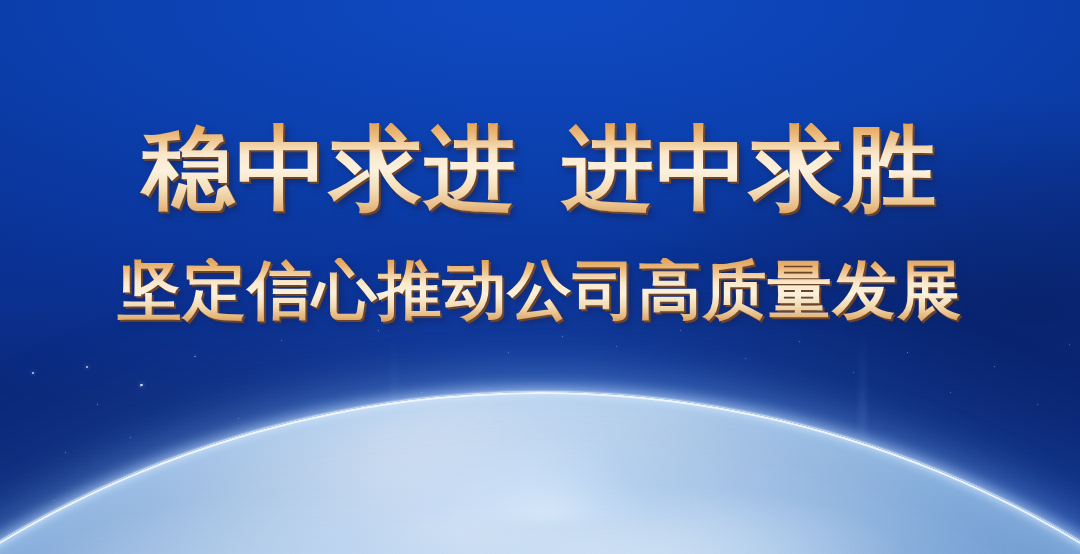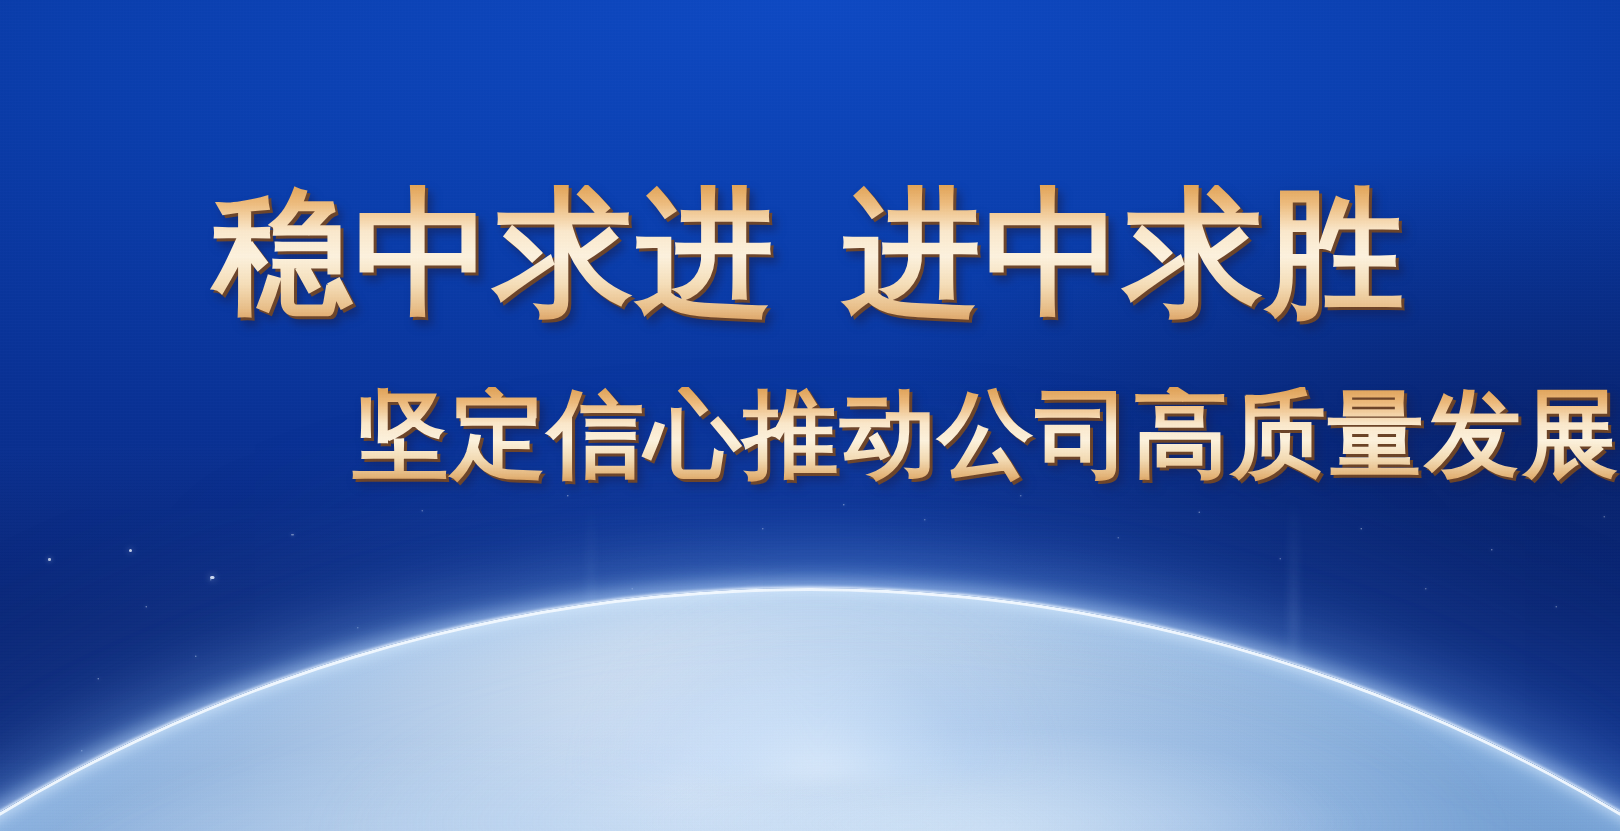--- a/index.html
+++ b/index.html
@@ -168,21 +168,20 @@
         #f3dab2 76%,
         #e4b478 93%,
         #d79a59 100%);
     -webkit-background-clip:text;
     background-clip:text;
     -webkit-text-fill-color:transparent;
     color:transparent;
     filter:
       drop-shadow(2px 2px 0 rgba(126,74,28,0.85))
       drop-shadow(3px 3px 3px rgba(20,32,90,0.5));
-    text-align: right;
   }
 
   
   .grain{
     position:absolute; inset:0;
     z-index:30;
     pointer-events:none;
     opacity:0.05;
     background-image:
       repeating-linear-gradient(0deg, rgba(255,255,255,0.10) 0px, rgba(255,255,255,0.10) 1px, rgba(0,0,0,0.10) 1px, rgba(0,0,0,0.10) 2px),

